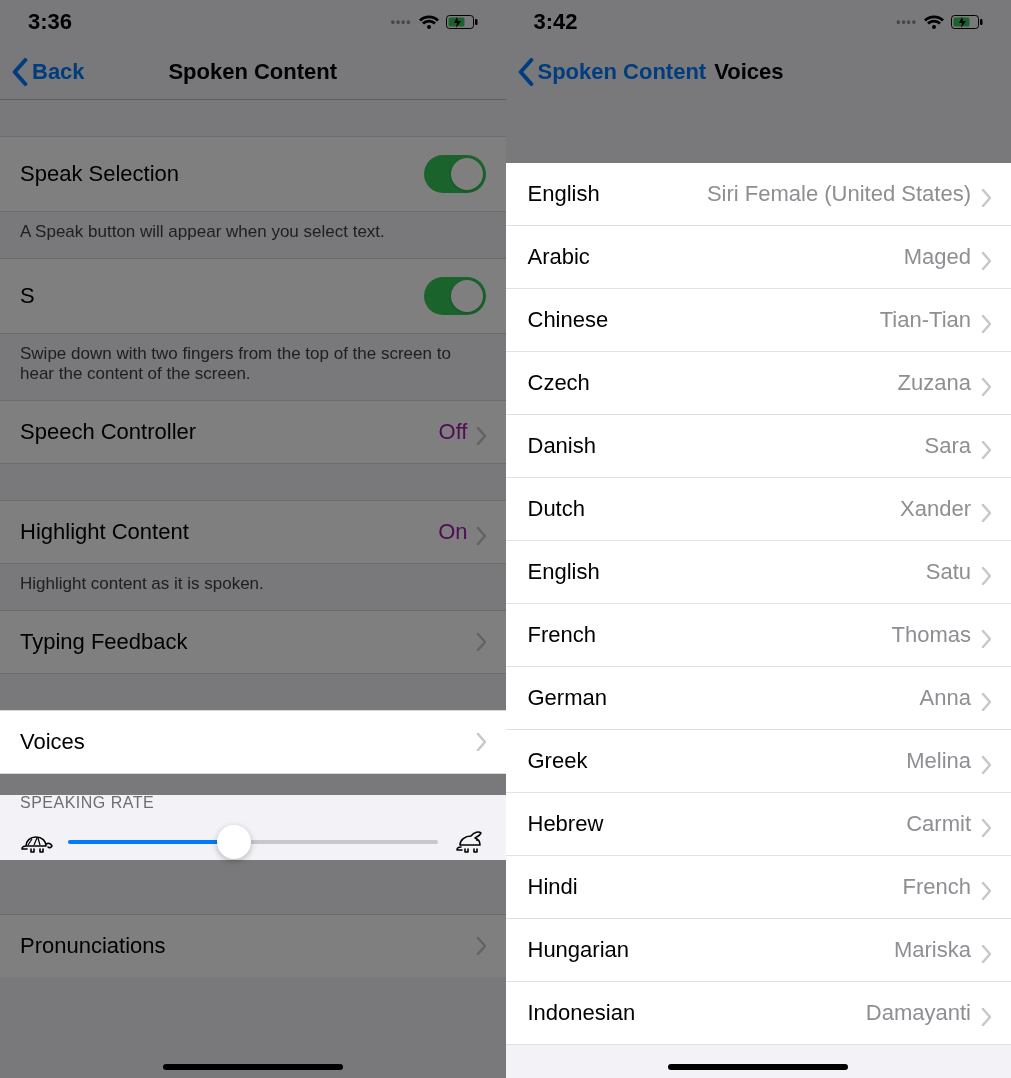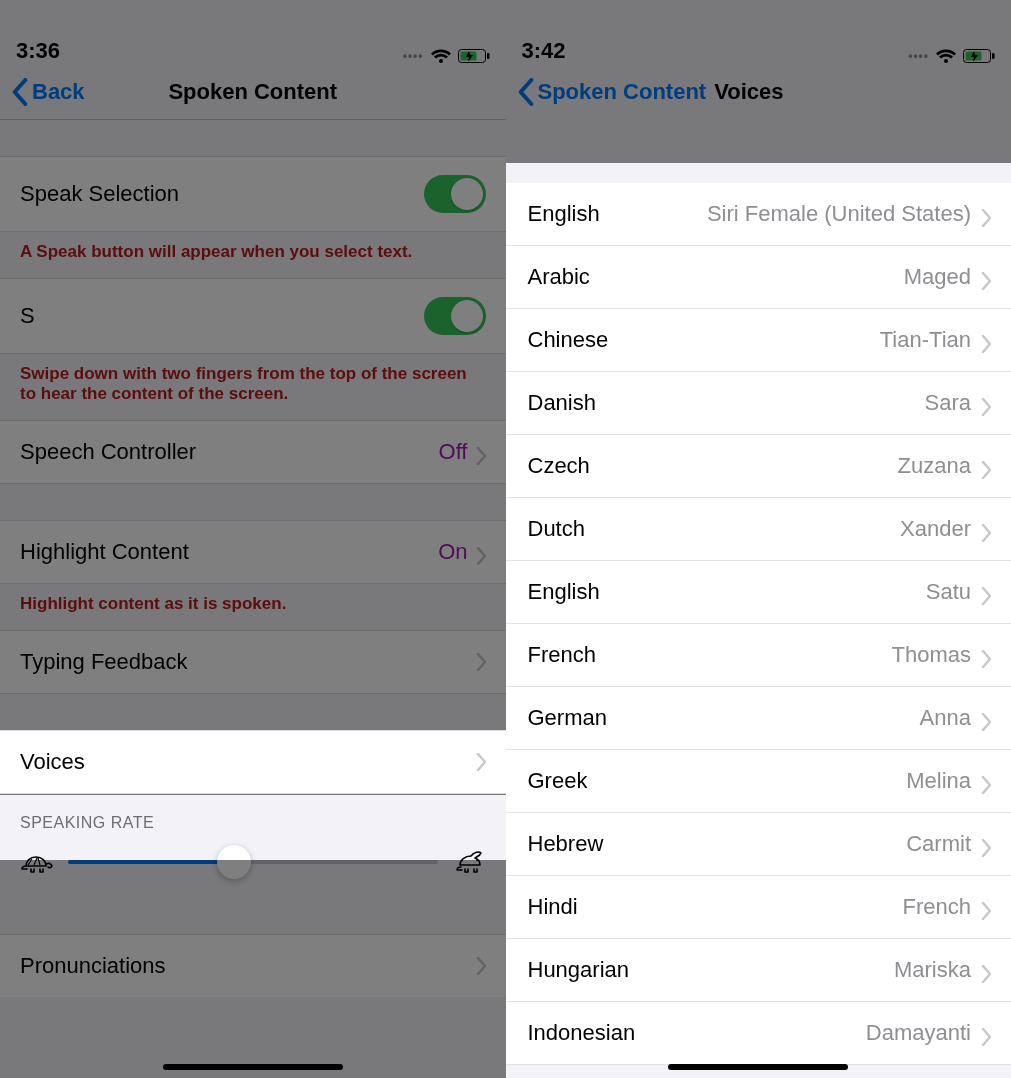--- a/index.html
+++ b/index.html
@@ -4,35 +4,35 @@
 <style>
   * { box-sizing: border-box; margin: 0; padding: 0; }
   html, body { width: 1011px; height: 1078px; font-family: -apple-system, 'Helvetica Neue', Helvetica, Arial, sans-serif; background: #fff; }
   .canvas { display: flex; width: 1011px; height: 1078px; }
   .phone { position: relative; width: 50%; height: 100%; overflow: hidden; }
   .phone-left { background: #f2f2f7; }
   .phone-right { background: #f2f2f7; }
   
   .dim-overlay { position:absolute; inset:0; background: rgba(0,0,0,0.5); pointer-events: none; }
   
-  .status-bar { display:flex; justify-content:space-between; align-items:flex-end; height:44px; padding: 0 16px; font-size:22px; font-weight:600;margin-top:20px; }
+  .status-bar { display:flex; justify-content:space-between; align-items:center; height:44px; padding: 0 28px; font-size:22px; font-weight:600; }
   .status-time { }
   .status-icons { display:flex; align-items:center; gap:6px; }
   .dots { font-size:12px; letter-spacing:1px; color:#8e8e93; }
   
   .nav-bar { position:relative; display:flex; align-items:center; height:56px; padding: 0 12px; border-bottom:1px solid rgba(60,60,67,0.29); }
   .nav-back { display:flex; align-items:center; color:#007aff; font-size:22px; cursor:pointer;font-weight:bold; }
   .nav-title { position:absolute; left:50%; transform:translateX(-50%); font-size:22px; font-weight:600; }
   .nav-title-left { font-size:22px; font-weight:600; margin-left:8px; }
   
   .group-space { height:36px; }
   .cell { display:flex; align-items:center; justify-content:space-between; background:#fff; padding: 18px 20px; font-size:22px; border-bottom:1px solid rgba(60,60,67,0.2); border-top:1px solid rgba(60,60,67,0.2); }
   .cell-label { color:#000; }
   .cell-detail { color:#a21caf; display:flex; align-items:flex-end; gap:8px;margin-left:16px; }
-  .footer-text { color:#b91c1c; font-size:17px; padding: 10px 20px 16px; font-weight: bold; }
+  .footer-text { color:#404040; font-size:17px; padding: 10px 20px 16px; }
   .header-text { color:#6d6d72; font-size:16px; letter-spacing:0.5px; padding: 20px 20px 8px; text-transform:uppercase; }
   
   .toggle { width:62px; height:38px; border-radius:20px; background:#34c759; position:relative; }
   .toggle::after { content:""; position:absolute; right:3px; top:3px; width:32px; height:32px; border-radius:50%; background:#fff; box-shadow:0 1px 3px rgba(0,0,0,0.2); }
   
   .slider-row { display:flex; align-items:center; gap:14px; padding:10px 20px 24px; background:transparent; }
   .slider-track { flex:1; height:4px; background:#c7c7cc; border-radius:2px; position:relative; }
   .slider-fill { position:absolute; left:0; top:0; bottom:0; width:45%; background:#007aff; border-radius:2px; }
   .slider-thumb { position:absolute; left:45%; top:50%; transform:translate(-50%,-50%); width:34px; height:34px; border-radius:50%; background:#fff; box-shadow:0 2px 6px rgba(0,0,0,0.25); }
   
@@ -230,32 +230,32 @@
         <div class="vcell">
           <span class="lang">Chinese</span>
           <span class="voice">
             <span>Tian-Tian</span>
             <svg viewBox="0 0 10 18" width="10" height="18">
               <path d="M2 1l7 8-7 8" fill="none" stroke="#c7c7cc" stroke-width="2.5" stroke-linecap="round" stroke-linejoin="round"></path>
             </svg>
           </span>
         </div>
         <div class="vcell">
+          <span class="lang">Czech</span>
+          <span class="voice">
+            <span>Zuzana</span>
+            <svg viewBox="0 0 10 18" width="10" height="18">
+              <path d="M2 1l7 8-7 8" fill="none" stroke="#c7c7cc" stroke-width="2.5" stroke-linecap="round" stroke-linejoin="round"></path>
+            </svg>
+          </span>
+        </div>
+        <div class="vcell">
           <span class="lang">Danish</span>
           <span class="voice">
             <span>Sara</span>
-            <svg viewBox="0 0 10 18" width="10" height="18">
-              <path d="M2 1l7 8-7 8" fill="none" stroke="#c7c7cc" stroke-width="2.5" stroke-linecap="round" stroke-linejoin="round"></path>
-            </svg>
-          </span>
-        </div>
-        <div class="vcell">
-          <span class="lang">Czech</span>
-          <span class="voice">
-            <span>Zuzana</span>
             <svg viewBox="0 0 10 18" width="10" height="18">
               <path d="M2 1l7 8-7 8" fill="none" stroke="#c7c7cc" stroke-width="2.5" stroke-linecap="round" stroke-linejoin="round"></path>
             </svg>
           </span>
         </div>
         <div class="vcell">
           <span class="lang">Dutch</span>
           <span class="voice">
             <span>Xander</span>
             <svg viewBox="0 0 10 18" width="10" height="18">

